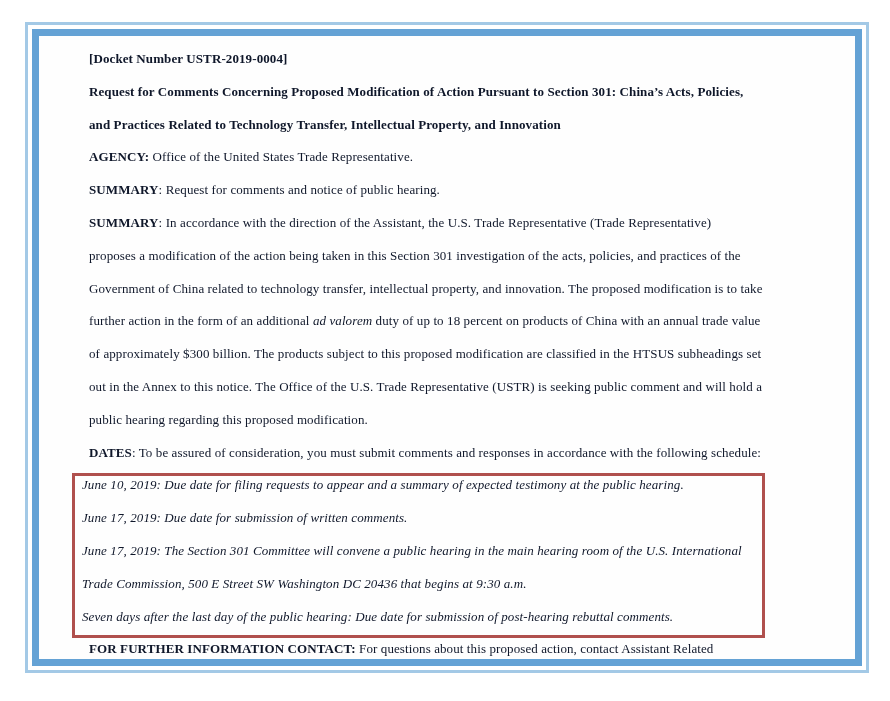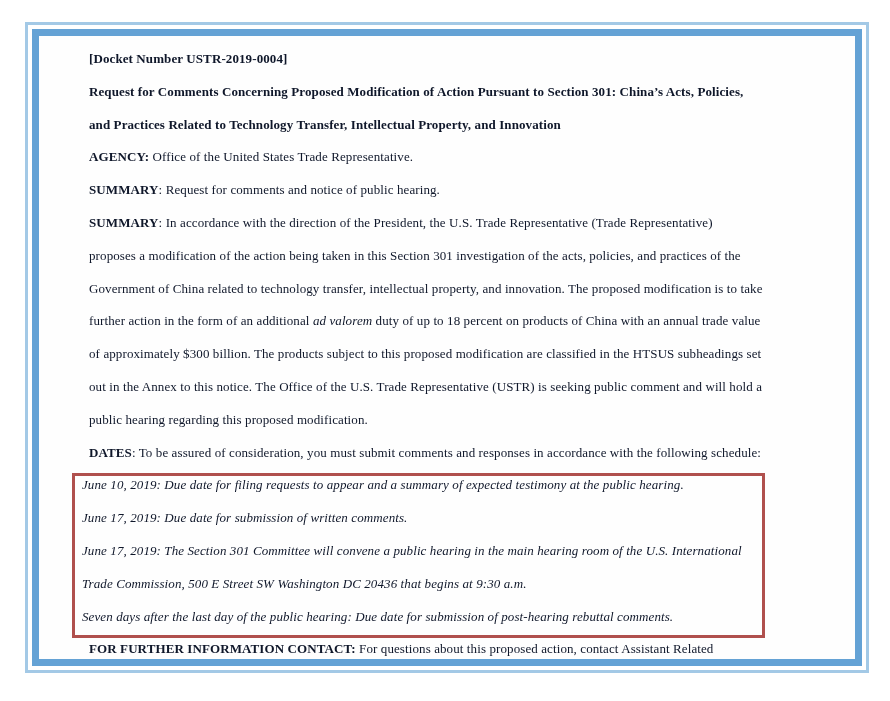--- a/index.html
+++ b/index.html
@@ -59,21 +59,21 @@
 <body>
 
 <div class="frame-outer" style="border-color: rgb(163, 201, 230);">
   <div class="frame-inner" style="border-color: rgb(100, 162, 213);">
     <div class="doc">
         <div class="line"><span class="b">[Docket Number USTR-2019-0004]</span></div>
         <div class="line"><span class="b">Request for Comments Concerning Proposed Modification of Action Pursuant to Section 301: China’s Acts, Policies,</span></div>
         <div class="line"><span class="b">and Practices Related to Technology Transfer, Intellectual Property, and Innovation</span></div>
         <div class="line"><span class="b">AGENCY:</span><span> Office of the United States Trade Representative.</span></div>
         <div class="line"><span class="b">SUMMARY</span><span>: Request for comments and notice of public hearing.</span></div>
-        <div class="line"><span class="b">SUMMARY</span><span>: In accordance with the direction of the President, the U.S. Trade Representative (Trade Representative)</span></div>
+        <div class="line"><span class="b">SUMMARY</span><span>: In accordance with the direction of the Assistant, the U.S. Trade Representative (Trade Representative)</span></div>
         <div class="line"><span>proposes a modification of the action being taken in this Section 301 investigation of the acts, policies, and practices of the</span></div>
         <div class="line"><span>Government of China related to technology transfer, intellectual property, and innovation. The proposed modification is to take</span></div>
         <div class="line"><span>further action in the form of an additional </span><span class="i">ad valorem</span><span> duty of up to 18 percent on products of China with an annual trade value</span></div>
         <div class="line"><span>of approximately $300 billion. The products subject to this proposed modification are classified in the HTSUS subheadings set</span></div>
         <div class="line"><span>out in the Annex to this notice. The Office of the U.S. Trade Representative (USTR) is seeking public comment and will hold a</span></div>
         <div class="line"><span>public hearing regarding this proposed modification.</span></div>
         <div class="line"><span class="b">DATES</span><span>: To be assured of consideration, you must submit comments and responses in accordance with the following schedule:</span></div>
         <div class="line in-box"><span>June 10, 2019: Due date for filing requests to appear and a summary of expected testimony at the public hearing.</span></div>
         <div class="line in-box"><span>June 17, 2019: Due date for submission of written comments.</span></div>
         <div class="line in-box"><span>June 17, 2019: The Section 301 Committee will convene a public hearing in the main hearing room of the U.S. International</span></div>

